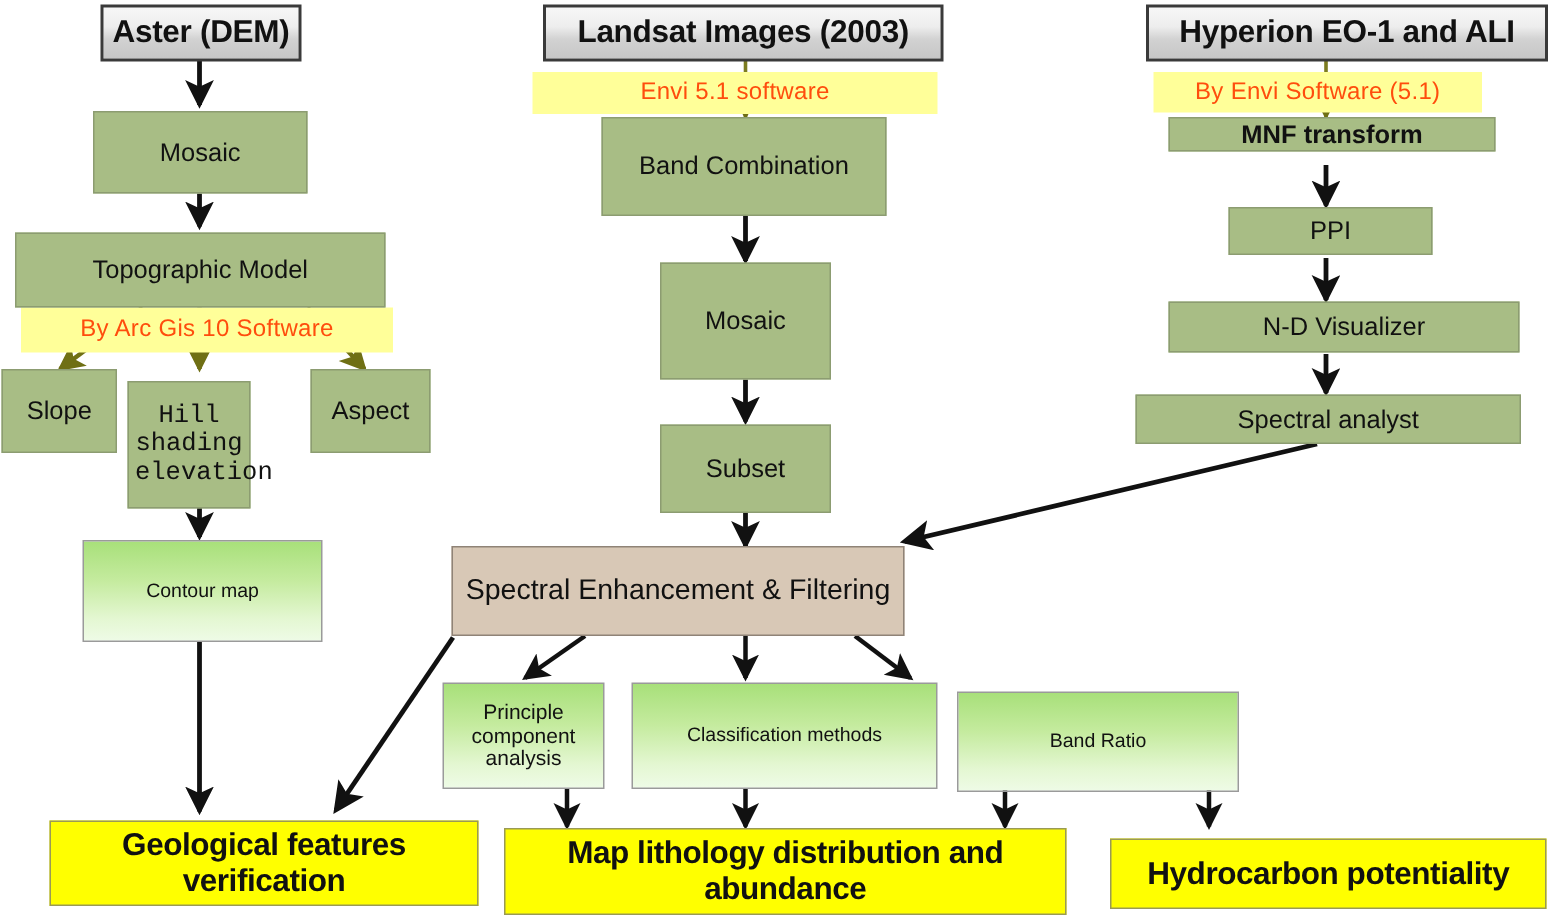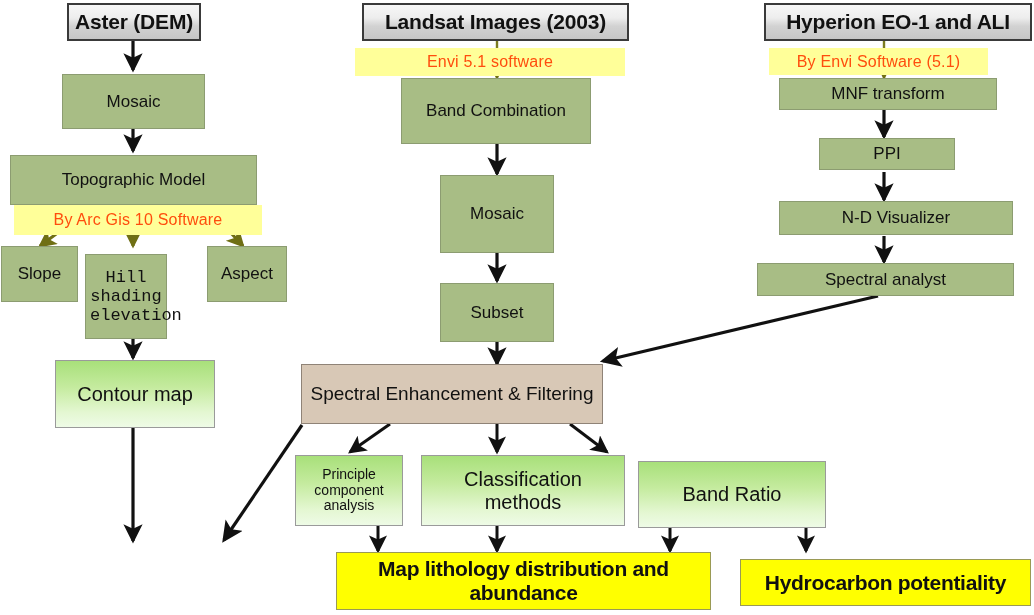--- a/index.html
+++ b/index.html
@@ -49,21 +49,21 @@
   .node.proc {
     background: #a8bd85;
     border: 1px solid #8c9c71;
     font-size: 17px;
     justify-content: flex-end;
   }
   
   .node.lgreen {
     background: linear-gradient(to bottom, #a8e07a 0%, #c5eb9f 40%, #e4f7d2 78%, #eefbe6 100%);
     border: 1px solid #9a9a9a;
-    font-size: 20px;
+    font-size: 13px;
   }
   
   .node.tan {
     background: #d8c8b6;
     border: 1px solid #8f8377;
     font-size: 19px;
   }
   
   .node.output {
     background: #ffff00;
@@ -237,21 +237,21 @@
   </div>
 
   <div class="node source" style="left:764px; top:3px; width:268px; height:38px;">
     <span class="lbl">Hyperion EO-1 and ALI</span>
   </div>
 
   <div class="annot" style="left:769px; top:48px; width:219px; height:27px;">
     <span class="lbl">By Envi Software (5.1)</span>
   </div>
 
-  <div class="node proc" style="left:779px; top:78px; width:218px; height:32px;">
+  <div class="node proc" style="left:779px; top:78px; width:218px; height:23px;font-weight:bold;">
     <span class="lbl">MNF transform</span>
   </div>
 
   <div class="node proc" style="left:819px; top:138px; width:136px; height:32px;">
     <span class="lbl">PPI</span>
   </div>
 
   <div class="node proc" style="left:779px; top:201px; width:234px; height:34px;">
     <span class="lbl">N-D Visualizer</span>
   </div>
@@ -269,20 +269,23 @@
   </div>
 
   <div class="node lgreen" style="left:421px; top:455px; width:204px; height:71px;">
     <span class="lbl">Classification methods</span>
   </div>
 
   <div class="node lgreen" style="left:638px; top:452px; width:188px; height:67px;margin-top:9px;">
     <span class="lbl">Band Ratio</span>
   </div>
 
+  <div class="node output" style="left:33px; top:547px; width:286px; height:57px;">
+    <span class="lbl">Geological features verification</span>
+  </div>
 
   <div class="node output" style="left:336px; top:552px; width:375px; height:58px;">
     <span class="lbl">Map lithology distribution and abundance</span>
   </div>
 
   <div class="node output" style="left:740px; top:559px; width:291px; height:47px;">
     <span class="lbl">Hydrocarbon potentiality</span>
   </div>
 
 </div>

